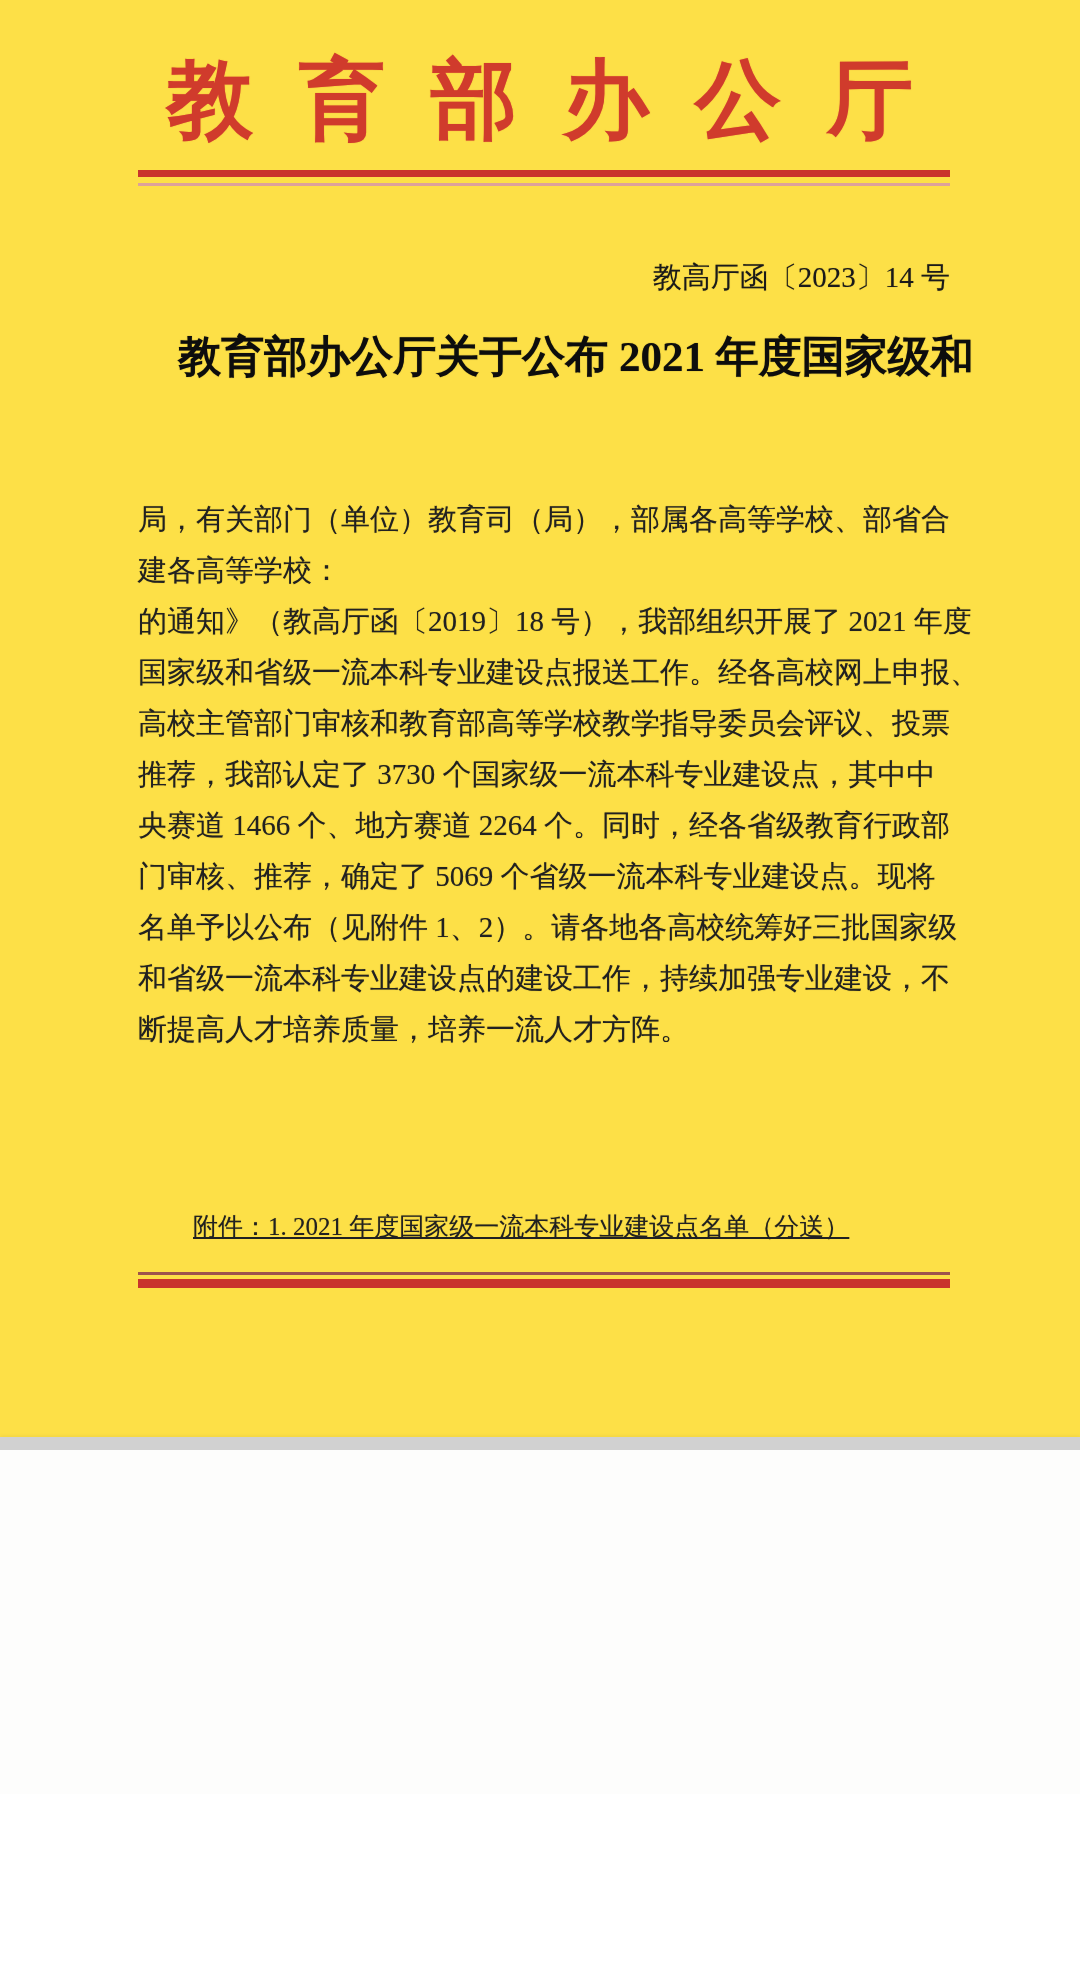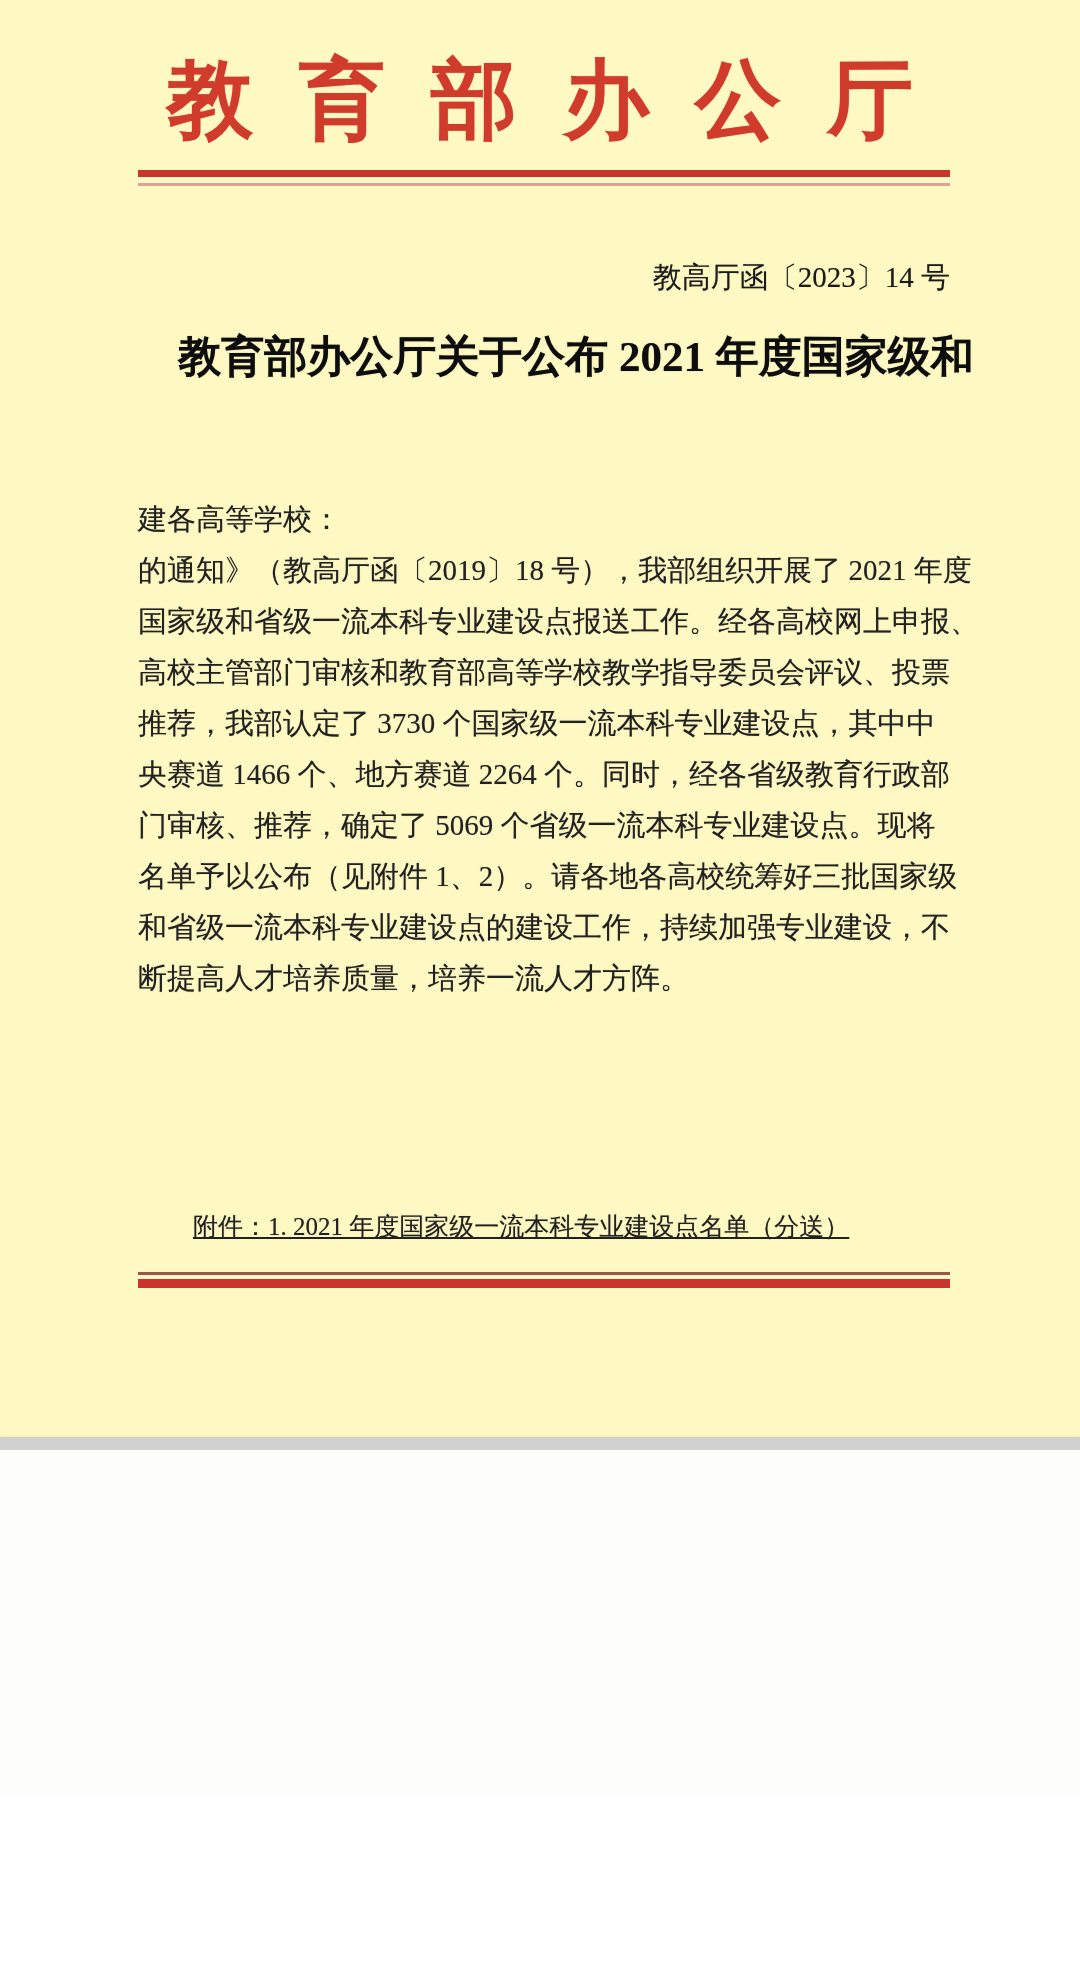--- a/index.html
+++ b/index.html
@@ -4,21 +4,21 @@
 <style>
   html, body {
     margin: 0;
     padding: 0;
     background: #ffffff;
   }
   .doc {
     position: relative;
     width: 1080px;
     height: 1794px;
-    background: #fef9c3;
+    background: #fde047;
     overflow: hidden;
     font-family: "Liberation Serif", "DejaVu Serif", serif;
     color: #1f1f1f;
   }
   
   .agency-header {
     position: absolute;
     top: 42px;
     left: 0;
     width: 1080px;
@@ -149,20 +149,21 @@
   <div class="rule rule-top-thick"></div>
   <div class="rule rule-top-thin"></div>
 
   <div class="doc-number">教高厅函〔2023〕14 号</div>
 
   <div class="doc-title">
     <div>教育部办公厅关于公布 2021 年度国家级和</div>
   </div>
 
   <div class="body-text">
+    <div class="body-line">局，有关部门（单位）教育司（局），部属各高等学校、部省合</div>
     <div class="body-line">建各高等学校：</div>
     <div class="body-line">的通知》（教高厅函〔2019〕18 号），我部组织开展了 2021 年度</div>
     <div class="body-line">国家级和省级一流本科专业建设点报送工作。经各高校网上申报、</div>
     <div class="body-line">高校主管部门审核和教育部高等学校教学指导委员会评议、投票</div>
     <div class="body-line">推荐，我部认定了 3730 个国家级一流本科专业建设点，其中中</div>
     <div class="body-line">央赛道 1466 个、地方赛道 2264 个。同时，经各省级教育行政部</div>
     <div class="body-line">门审核、推荐，确定了 5069 个省级一流本科专业建设点。现将</div>
     <div class="body-line">名单予以公布（见附件 1、2）。请各地各高校统筹好三批国家级</div>
     <div class="body-line">和省级一流本科专业建设点的建设工作，持续加强专业建设，不</div>
     <div class="body-line">断提高人才培养质量，培养一流人才方阵。</div>

